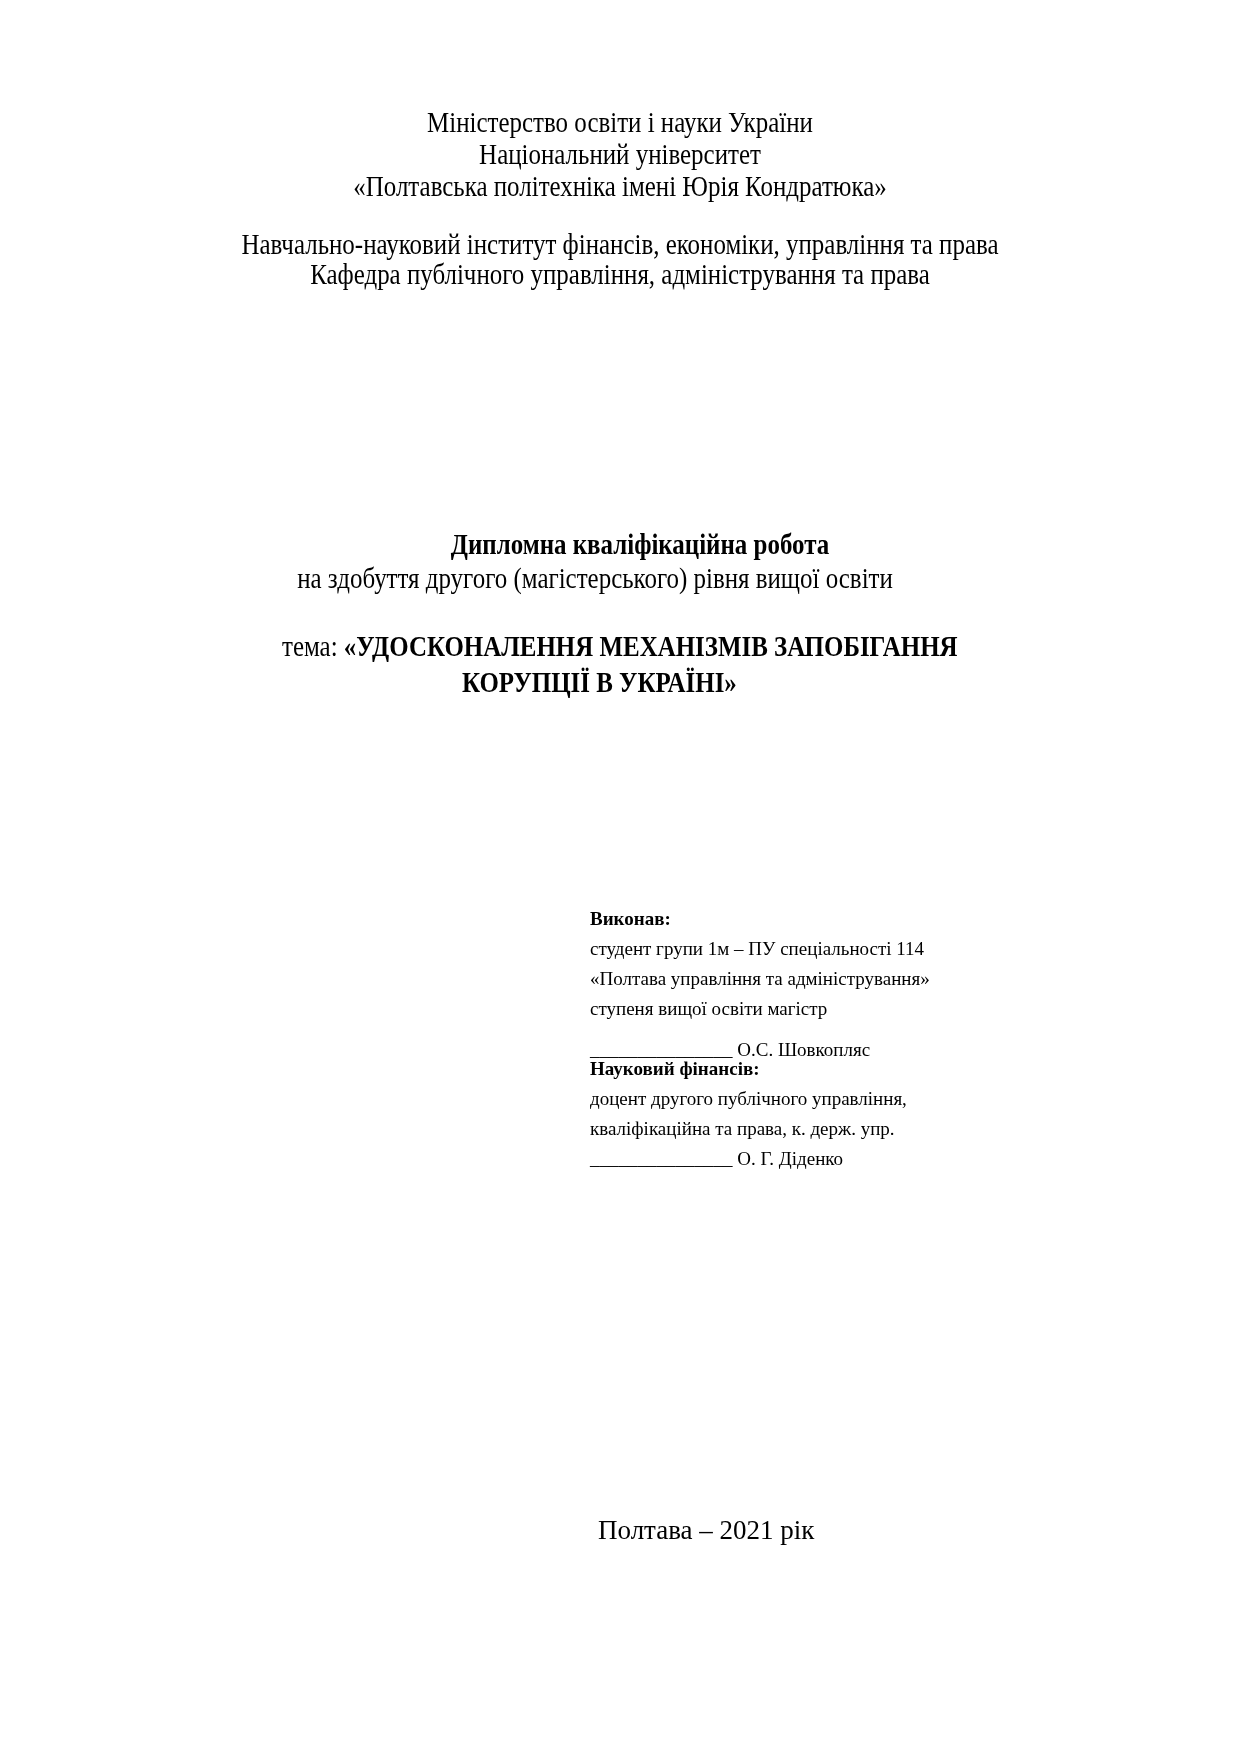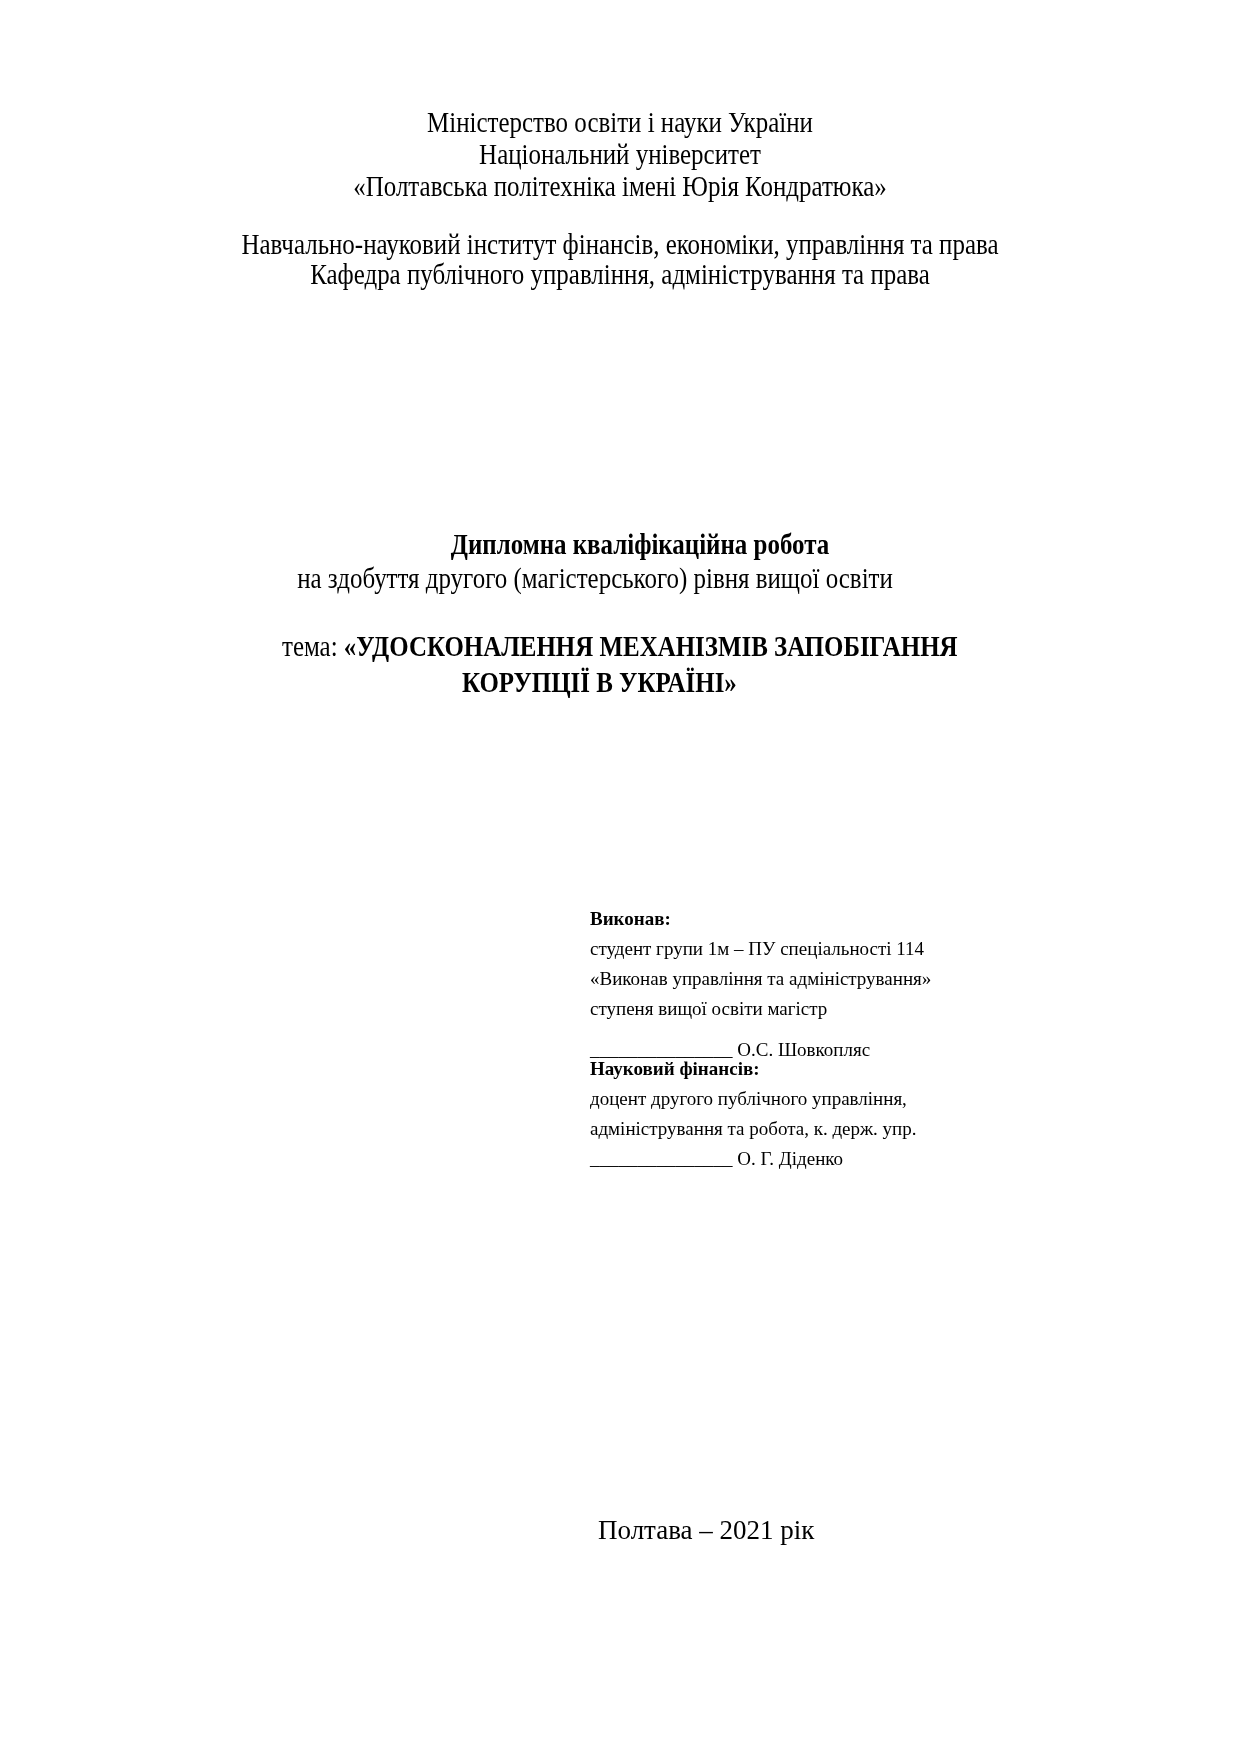--- a/index.html
+++ b/index.html
@@ -26,26 +26,26 @@
   <div class="line c hdr narrow" style="top:562px; left:-25px;">на здобуття другого (магістерського) рівня вищої освіти</div>
 
   <div class="line narrow" style="top:630px; left:282px; font-size:29px; transform:scaleX(0.86); transform-origin:left top;">
     <span>тема: </span><span class="bold">«УДОСКОНАЛЕННЯ МЕХАНІЗМІВ ЗАПОБІГАННЯ</span>
   </div>
   <div class="line narrow bold" style="top:666px; left:462px; font-size:29px; transform:scaleX(0.86); transform-origin:left top;">КОРУПЦІЇ В УКРАЇНІ»</div>
 
   <div>
     <div class="line r bold" style="top:908px;">Виконав:</div>
     <div class="line r" style="top:938px;">студент групи 1м – ПУ спеціальності 114</div>
-    <div class="line r" style="top:968px;">«Виконав управління та адміністрування»</div>
+    <div class="line r" style="top:968px;">«Полтава управління та адміністрування»</div>
     <div class="line r" style="top:998px;">ступеня вищої освіти магістр</div>
     <div class="line r" style="top:1027px;margin-top:12px;">_______________   О.С. Шовкопляс</div>
   </div>
 
   <div>
     <div class="line r bold" style="top:1058px;">Науковий фінансів:</div>
     <div class="line r" style="top:1088px;">доцент другого публічного управління,</div>
-    <div class="line r" style="top:1118px;">адміністрування та робота, к. держ. упр.</div>
+    <div class="line r" style="top:1118px;">кваліфікаційна та права, к. держ. упр.</div>
     <div class="line r" style="top:1148px;text-align:center;">_______________ О. Г. Діденко</div>
   </div>
 
   <div class="line" style="top:1515px; left:598px; font-size:27px;">Полтава – 2021 рік</div>
 </div>
 
 </body></html>

